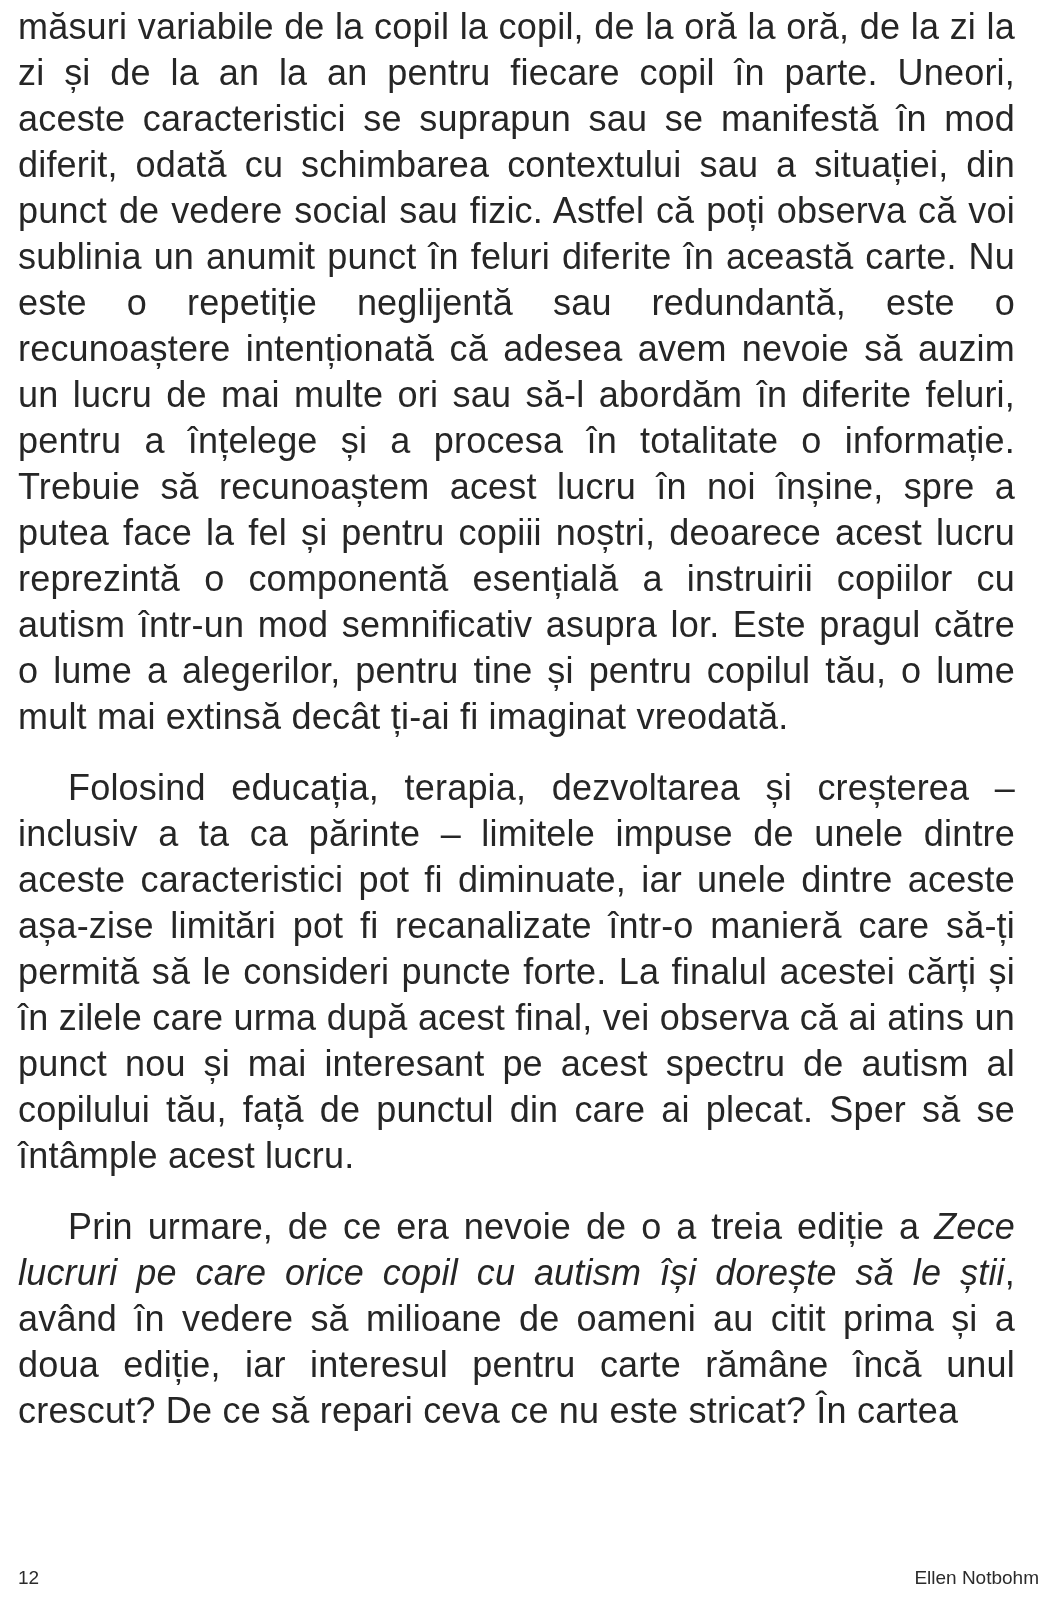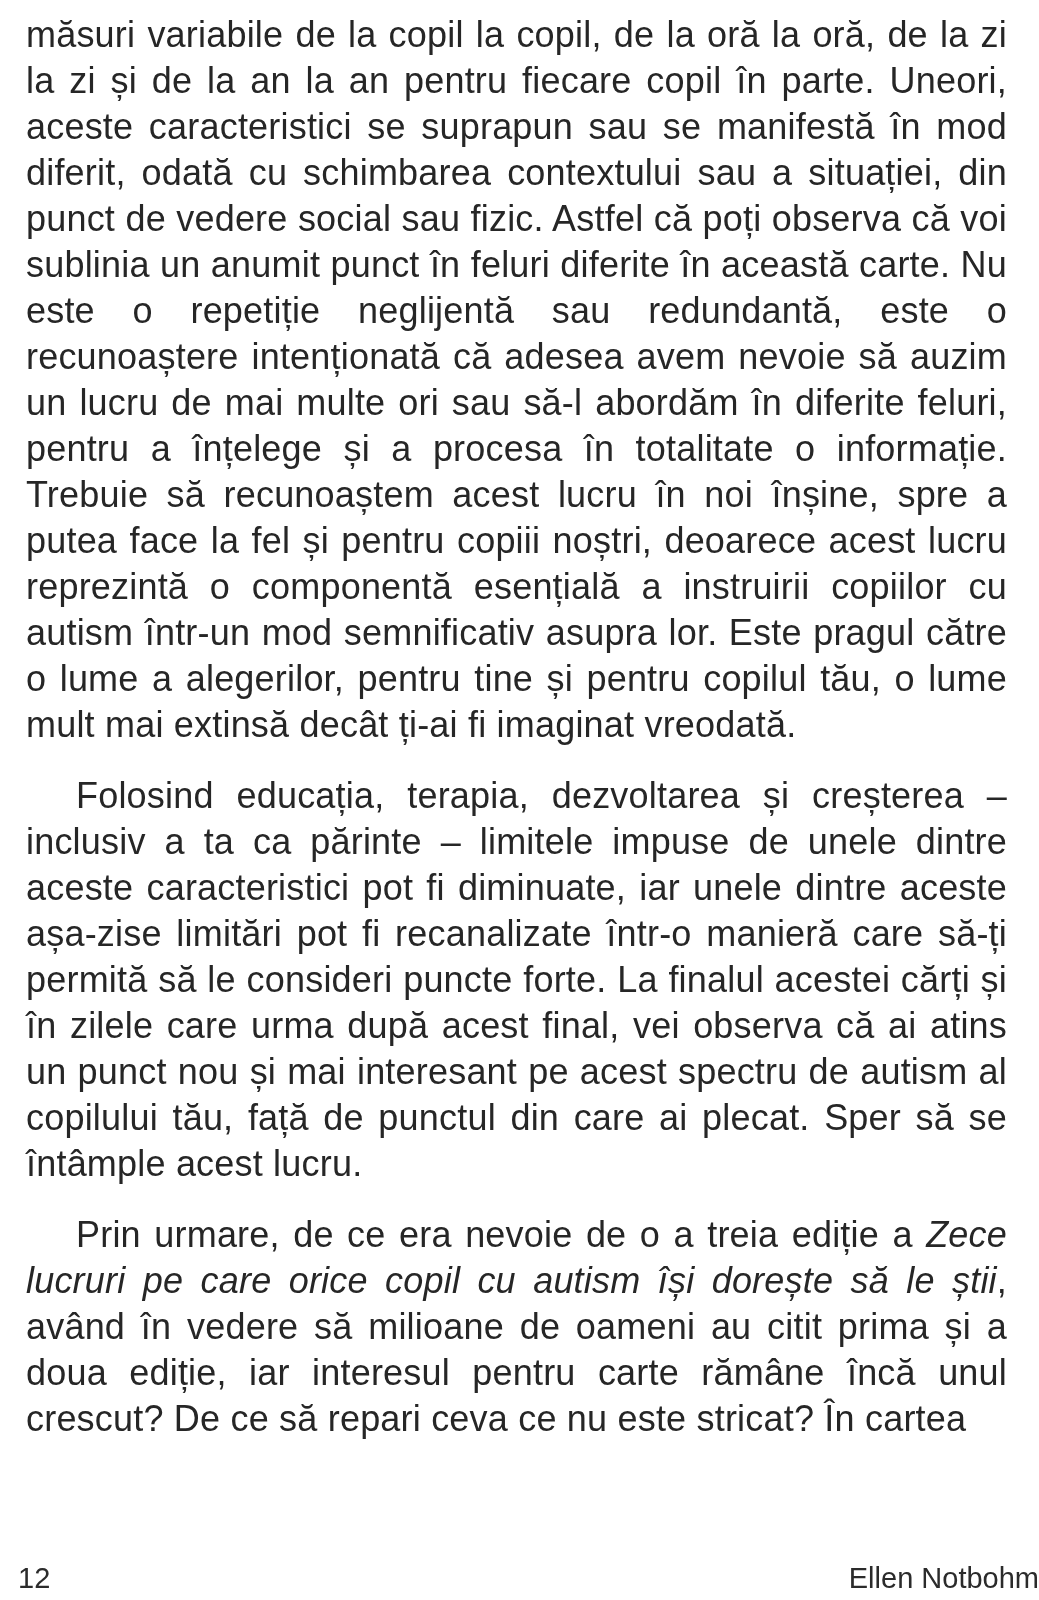--- a/index.html
+++ b/index.html
@@ -21,37 +21,37 @@
     left: 18px;
     right: 24px;
     top: 4px;
     font-size: 36px;
     line-height: 46px;
     font-weight: 300;
     text-align: justify;
     letter-spacing: 0.2px;
   }
   .para {
-    margin: 8px;
+    margin: 0;
     padding: 0;
   }
   .para.indent {
     text-indent: 50px;
     margin-top: 25px;
   }
   .seg.italic {
     font-style: italic;
   }
   .footer {
     position: absolute;
     left: 0;
     right: 0;
     top: 1556px;
     height: 44px;
-    font-size: 29px;
+    font-size: 19px;
     line-height: 44px;
     font-weight: 300;
     color: #2b2b2b;
   }
   .page-number {
     position: absolute;
     left: 18px;
     top: 0;
   }
   .running-author {

